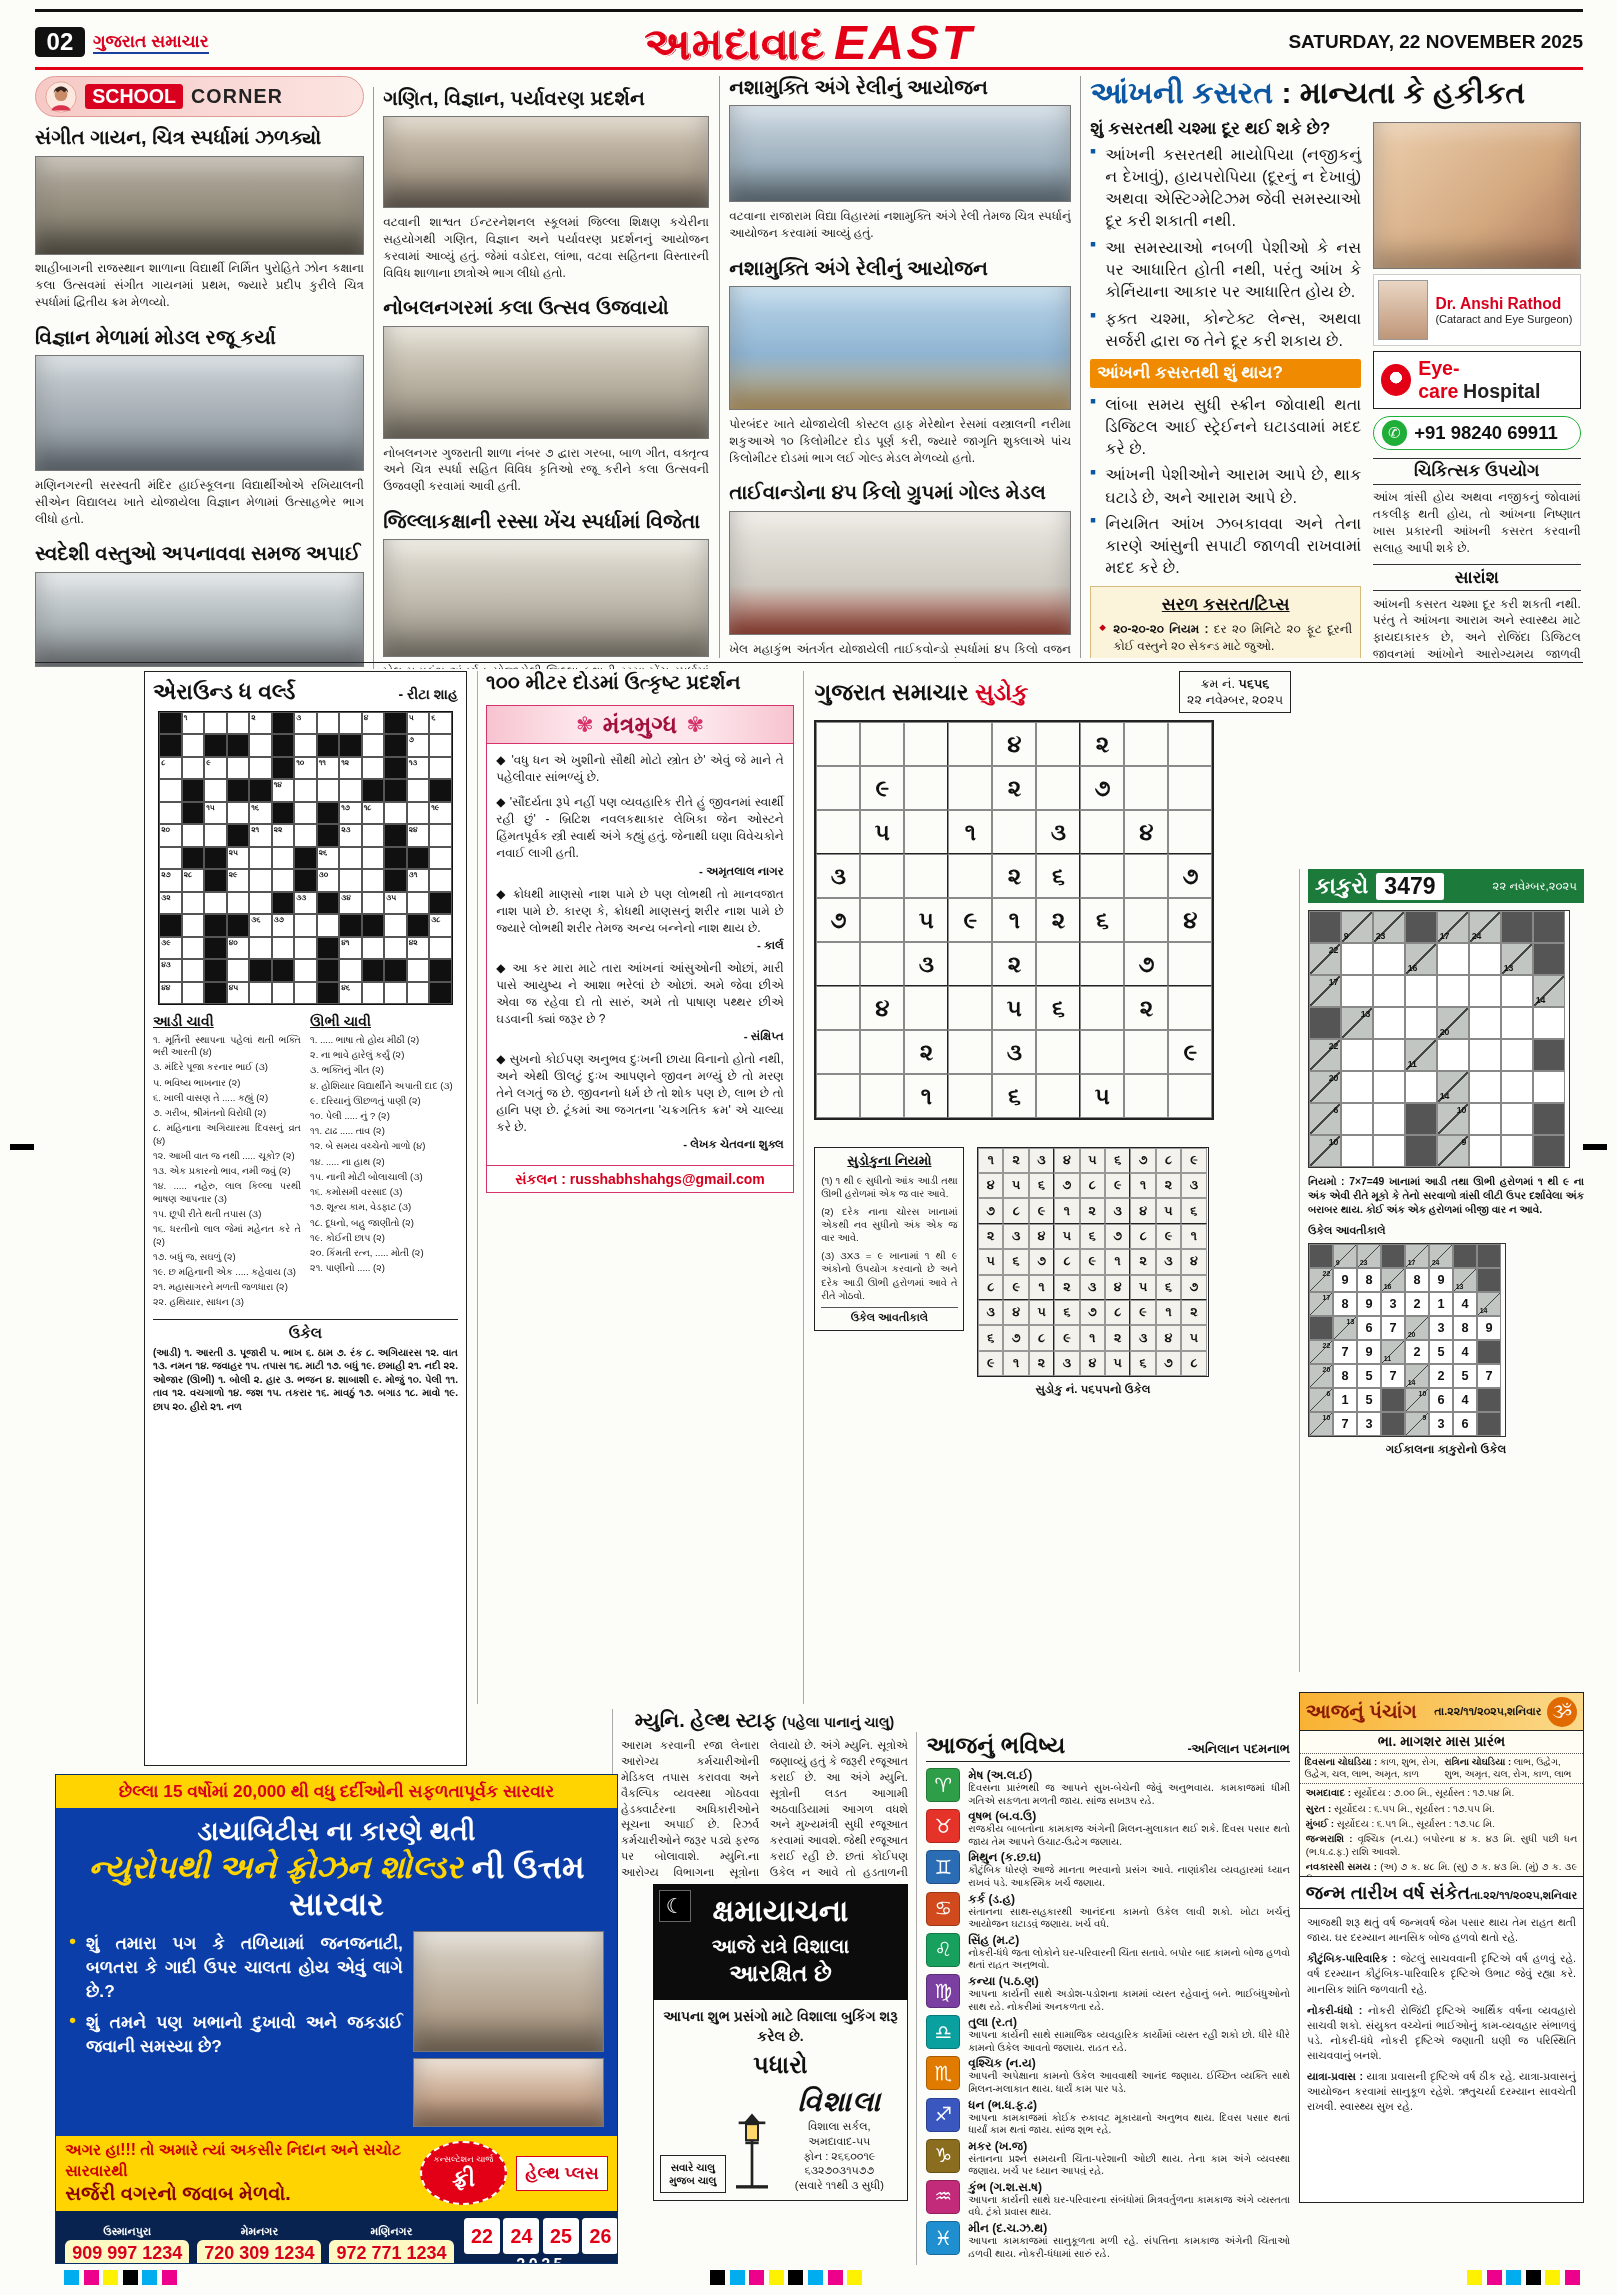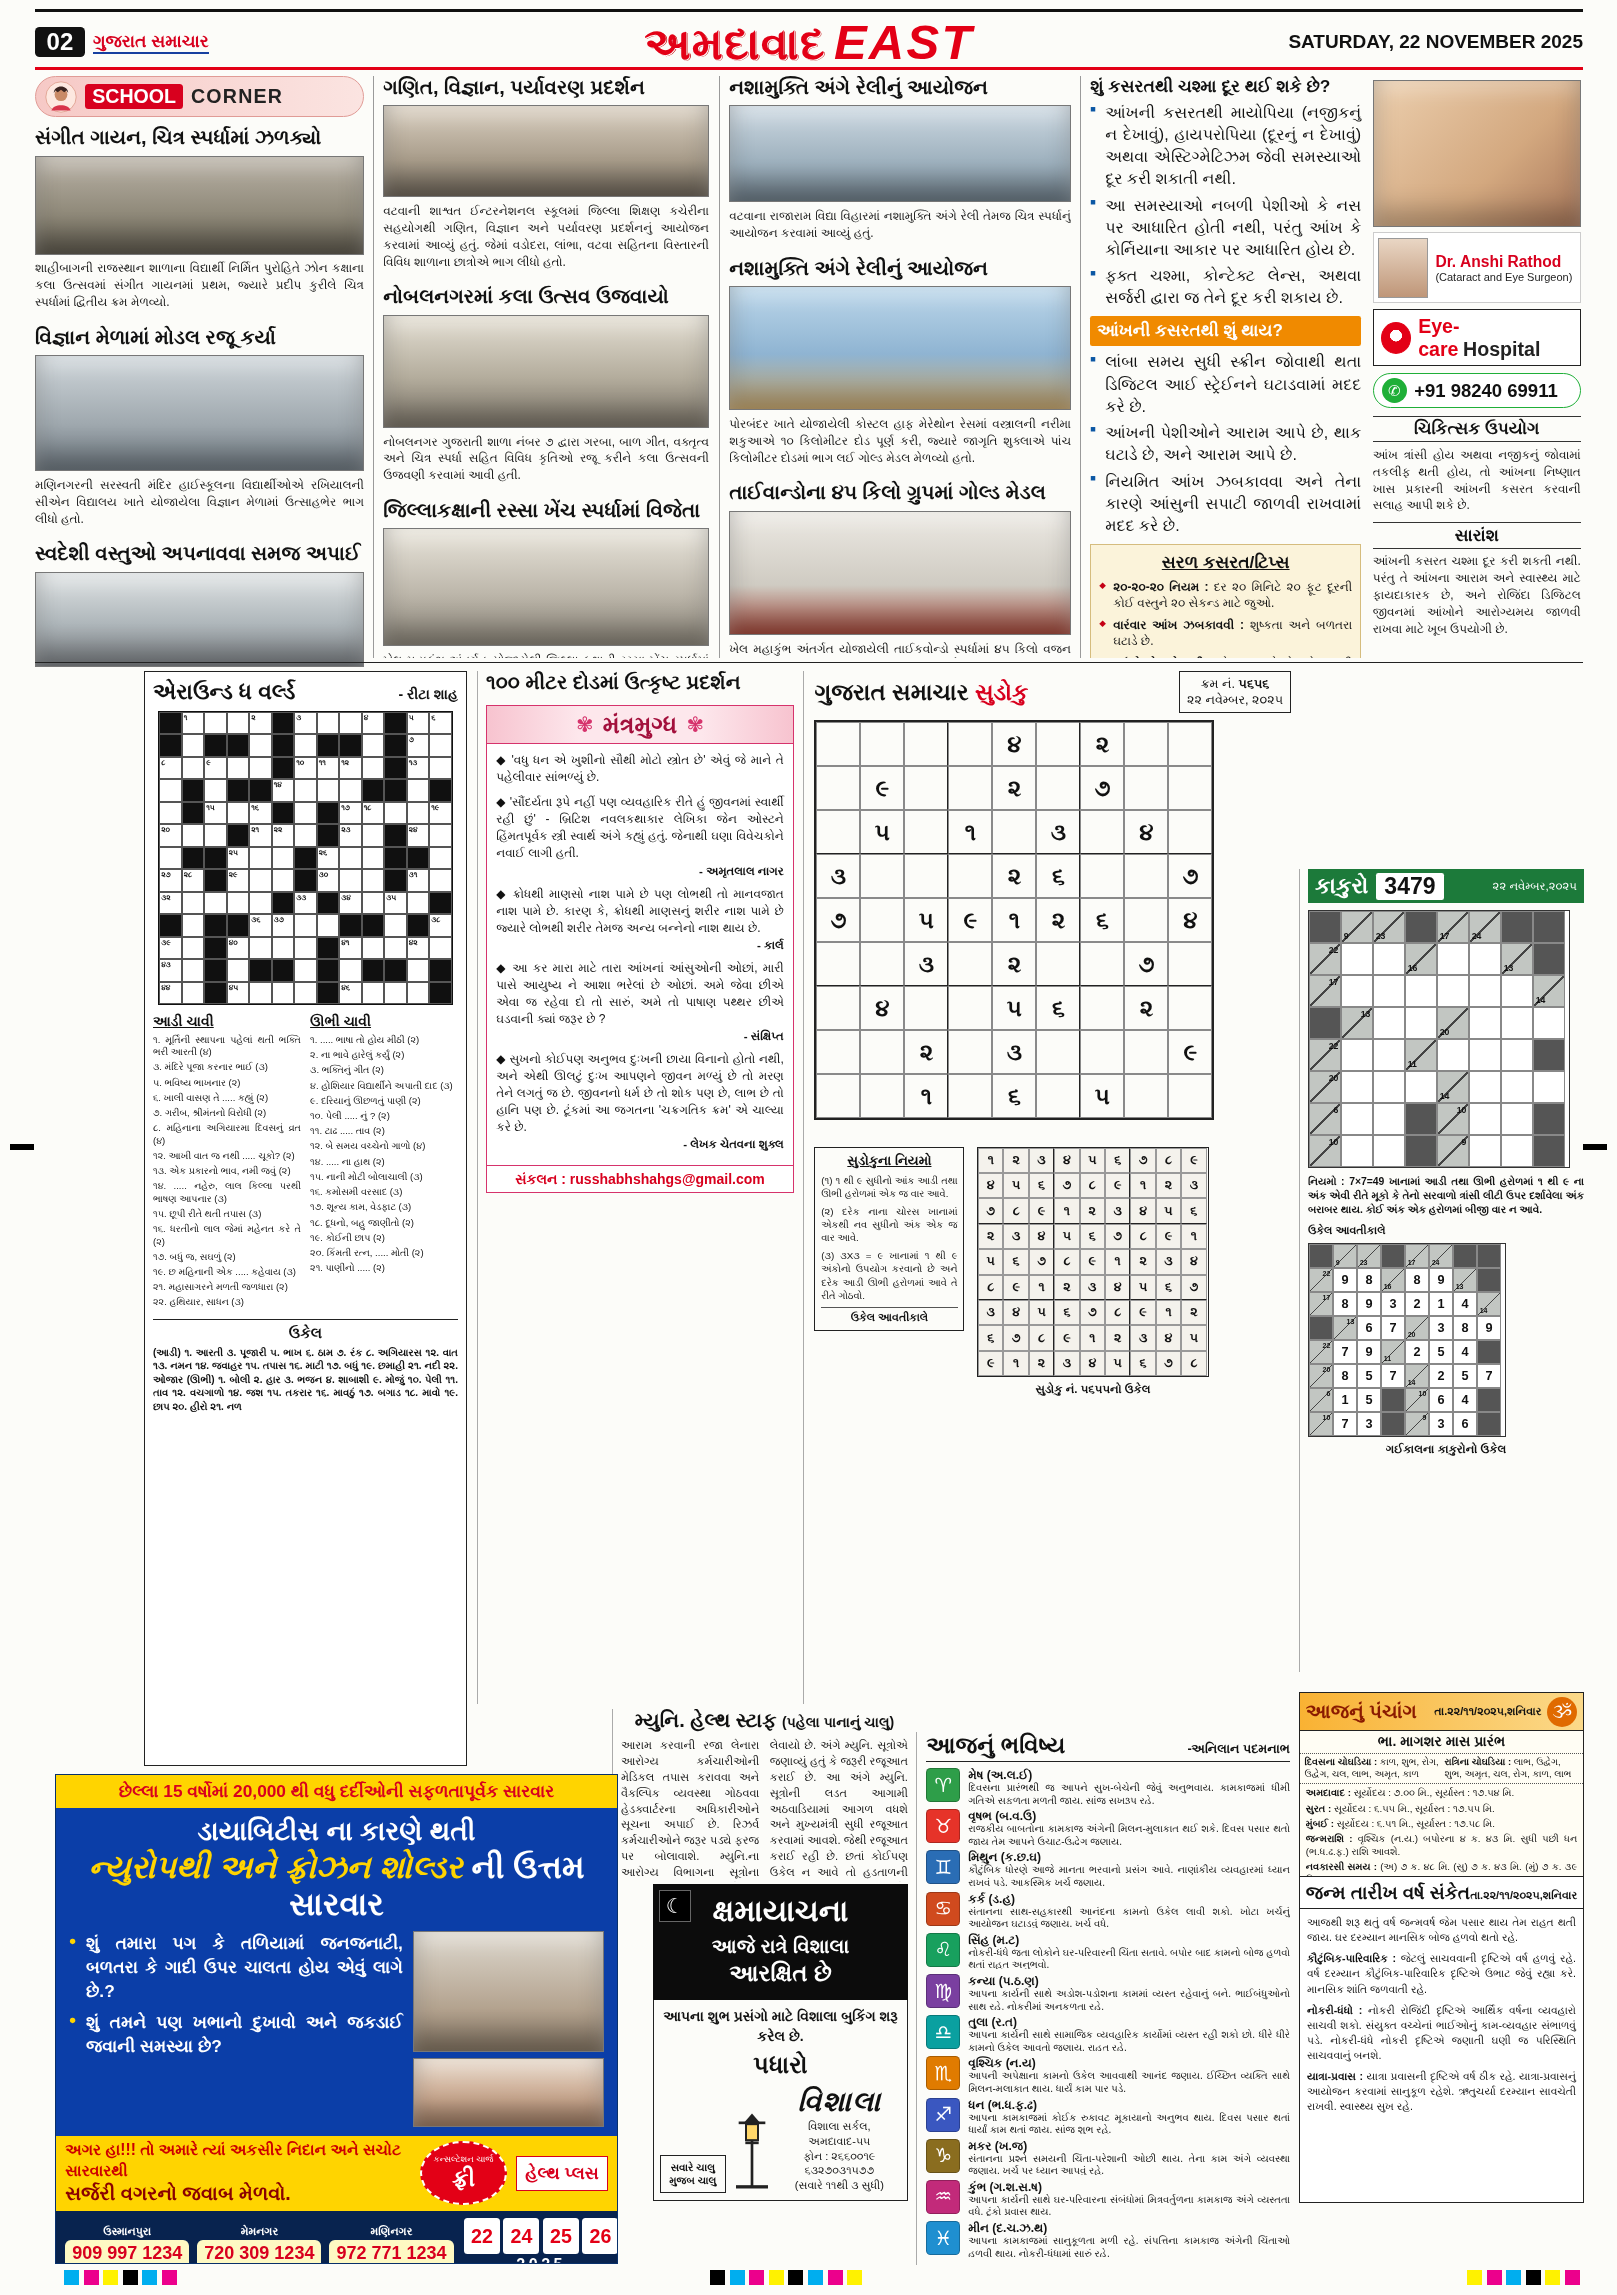--- a/index.html
+++ b/index.html
@@ -273,21 +273,21 @@
       <article class="n-article">
         <h2 class="n-headline">વિજ્ઞાન મેળામાં મોડલ રજૂ કર્યા</h2>
         <div class="photo science"></div>
         <p class="body-text">મણિનગરની સરસ્વતી મંદિર હાઈસ્કૂલના વિદ્યાર્થીઓએ રખિયાલની સીએન વિદ્યાલય ખાતે યોજાયેલા વિજ્ઞાન મેળામાં ઉત્સાહભેર ભાગ લીધો હતો.</p>
       </article>
       <article class="n-article">
         <h2 class="n-headline">સ્વદેશી વસ્તુઓ અપનાવવા સમજ અપાઈ</h2>
         <div class="photo swadeshi"></div>
       </article>
     </section>
-  <section id="col2" class="abs ncol bl" style="left:373px;top:76px;width:336px;height:582px">
+  <section id="col2" class="abs ncol bl" style="left:373px;top:87px;width:336px;height:582px">
       <article class="n-article">
         <h2 class="n-headline">ગણિત, વિજ્ઞાન, પર્યાવરણ પ્રદર્શન</h2>
         <div class="photo expo"></div>
         <p class="body-text">વટવાની શાશ્વત ઈન્ટરનેશનલ સ્કૂલમાં જિલ્લા શિક્ષણ કચેરીના સહયોગથી ગણિત, વિજ્ઞાન અને પર્યાવરણ પ્રદર્શનનું આયોજન કરવામાં આવ્યું હતું. જેમાં વડોદરા, લાંભા, વટવા સહિતના વિસ્તારની વિવિધ શાળાના છાત્રોએ ભાગ લીધો હતો.</p>
       </article>
       <article class="n-article">
         <h2 class="n-headline">નોબલનગરમાં કલા ઉત્સવ ઉજવાયો</h2>
         <div class="photo artfest"></div>
         <p class="body-text">નોબલનગર ગુજરાતી શાળા નંબર ૭ દ્વારા ગરબા, બાળ ગીત, વક્તૃત્વ અને ચિત્ર સ્પર્ધા સહિત વિવિધ કૃતિઓ રજૂ કરીને કલા ઉત્સવની ઉજવણી કરવામાં આવી હતી.</p>
       </article>
@@ -309,20 +309,21 @@
         <p class="body-text">પોરબંદર ખાતે યોજાયેલી કોસ્ટલ હાફ મેરેથોન રેસમાં વસ્ત્રાલની નરીમા શકુઆએ ૧૦ કિલોમીટર દોડ પૂર્ણ કરી, જ્યારે જાગૃતિ શુક્લાએ પાંચ કિલોમીટર દોડમાં ભાગ લઈ ગોલ્ડ મેડલ મેળવ્યો હતો.</p>
       </article>
       <article class="n-article">
         <h2 class="n-headline">તાઈવાન્ડોના ૪૫ કિલો ગ્રુપમાં ગોલ્ડ મેડલ</h2>
         <div class="photo taekwondo"></div>
         <p class="body-text">ખેલ મહાકુંભ અંતર્ગત યોજાયેલી તાઈકવોન્ડો સ્પર્ધામાં ૪૫ કિલો વજન જૂથની રમતમાં નિકુંજ પ્રજાપતિએ ઉત્કૃષ્ટ દેખાવ કરી ગોલ્ડ મેડલ મેળવ્યો હતો. મેડલ સાથે રાજ્ય કક્ષાએ તેની પસંદગી પણ થઈ છે.</p>
       </article>
     </section>
 
   <section id="eye-article" class="abs bl" style="left:1080px;top:76px;width:504px;height:582px">
+    <h1 class="eye-title"><span class="blue">આંખની કસરત</span> <span>: માન્યતા કે હકીકત</span></h1>
     <div class="eye-flex">
       <div class="eye-left">
         <h3 class="eye-q">શું કસરતથી ચશ્મા દૂર થઈ શકે છે?</h3>
         <ul id="eye-q1-points" class="sq-list">
             <li>આંખની કસરતથી માયોપિયા (નજીકનું ન દેખાવું), હાયપરોપિયા (દૂરનું ન દેખાવું) અથવા એસ્ટિગ્મેટિઝમ જેવી સમસ્યાઓ દૂર કરી શકાતી નથી.</li>
             <li>આ સમસ્યાઓ નબળી પેશીઓ કે નસ પર આધારિત હોતી નથી, પરંતુ આંખ કે કોર્નિયાના આકાર પર આધારિત હોય છે.</li>
             <li>ફક્ત ચશ્મા, કોન્ટેક્ટ લેન્સ, અથવા સર્જરી દ્વારા જ તેને દૂર કરી શકાય છે.</li>
           </ul>
         <div class="orange-bar">આંખની કસરતથી શું થાય?</div>
         <ul id="eye-orange-points" class="sq-list">

